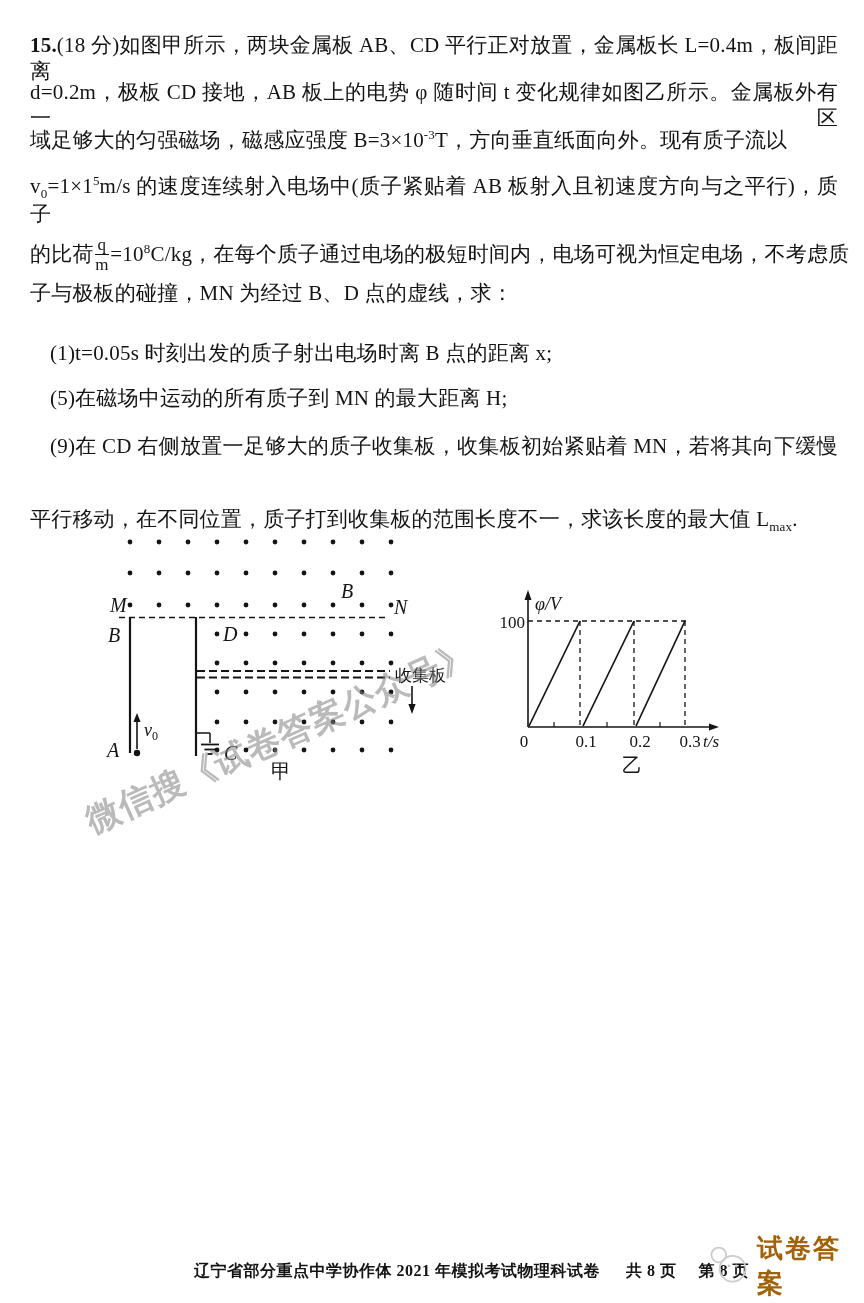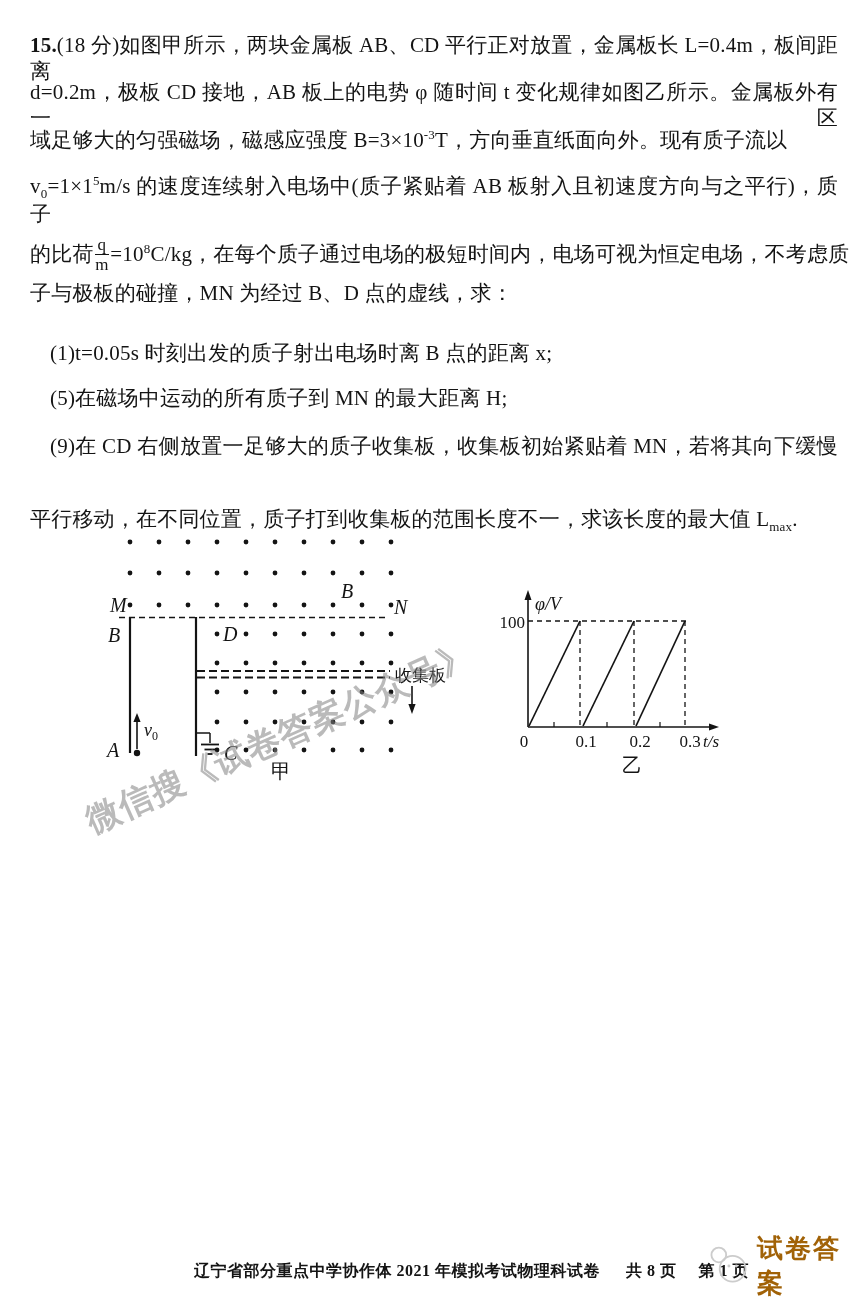--- a/index.html
+++ b/index.html
@@ -221,21 +221,21 @@
   <text x="622" y="772" font-size="20">乙</text>
 </svg>
 
 <div class="watermark">微信搜《试卷答案公众号》</div>
 
 <div class="footer">
   <span>辽宁省部分重点中学协作体 2021 年模拟考试物理科试卷</span>
   <span class="gap1"></span>
   <span>共 8 页</span>
   <span class="gap2"></span>
-  <span>第 1 页</span>
+  <span>第 8 页</span>
 </div>
 
 <div class="brand">
   <svg width="52" height="56" viewBox="0 0 52 56">
     <circle cx="15" cy="16" r="8" fill="none" stroke="#cccccc" stroke-width="2"></circle>
     <circle cx="30" cy="31" r="14" fill="none" stroke="#cccccc" stroke-width="2"></circle>
     <circle cx="26" cy="28" r="1.6" fill="#cccccc"></circle>
     <circle cx="34" cy="28" r="1.6" fill="#cccccc"></circle>
   </svg>
   <span class="brand-text">试卷答案</span>

